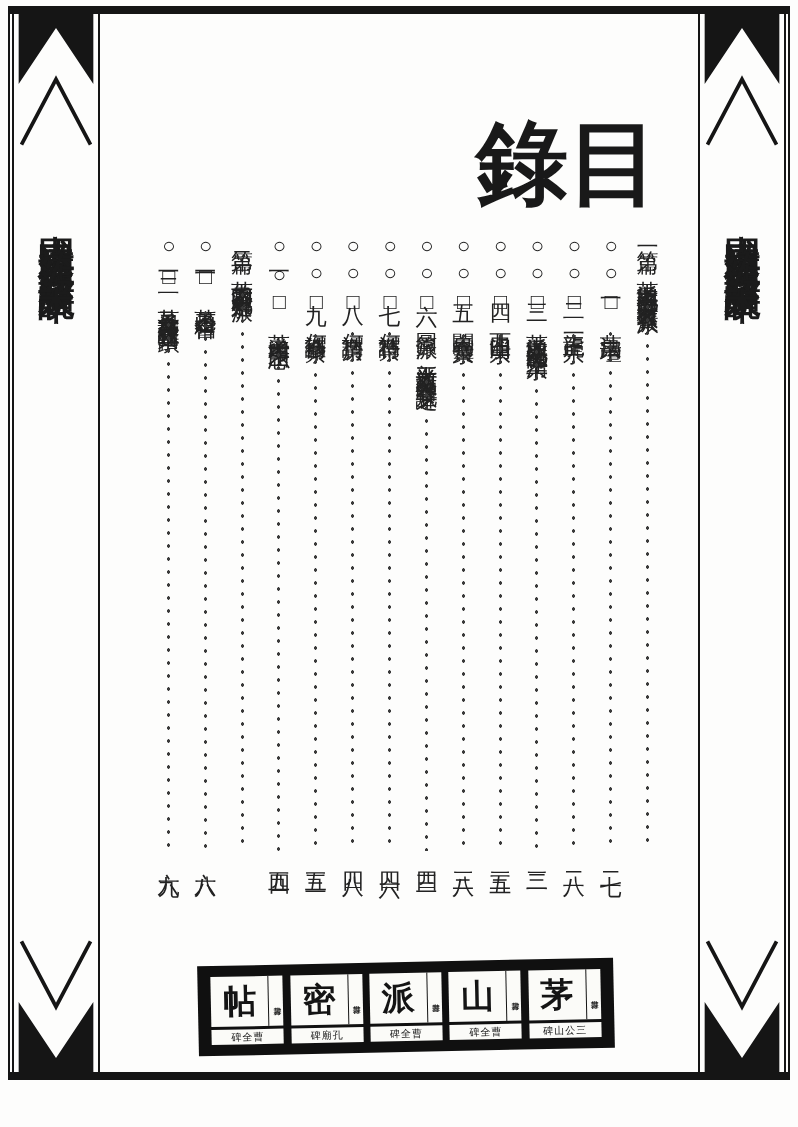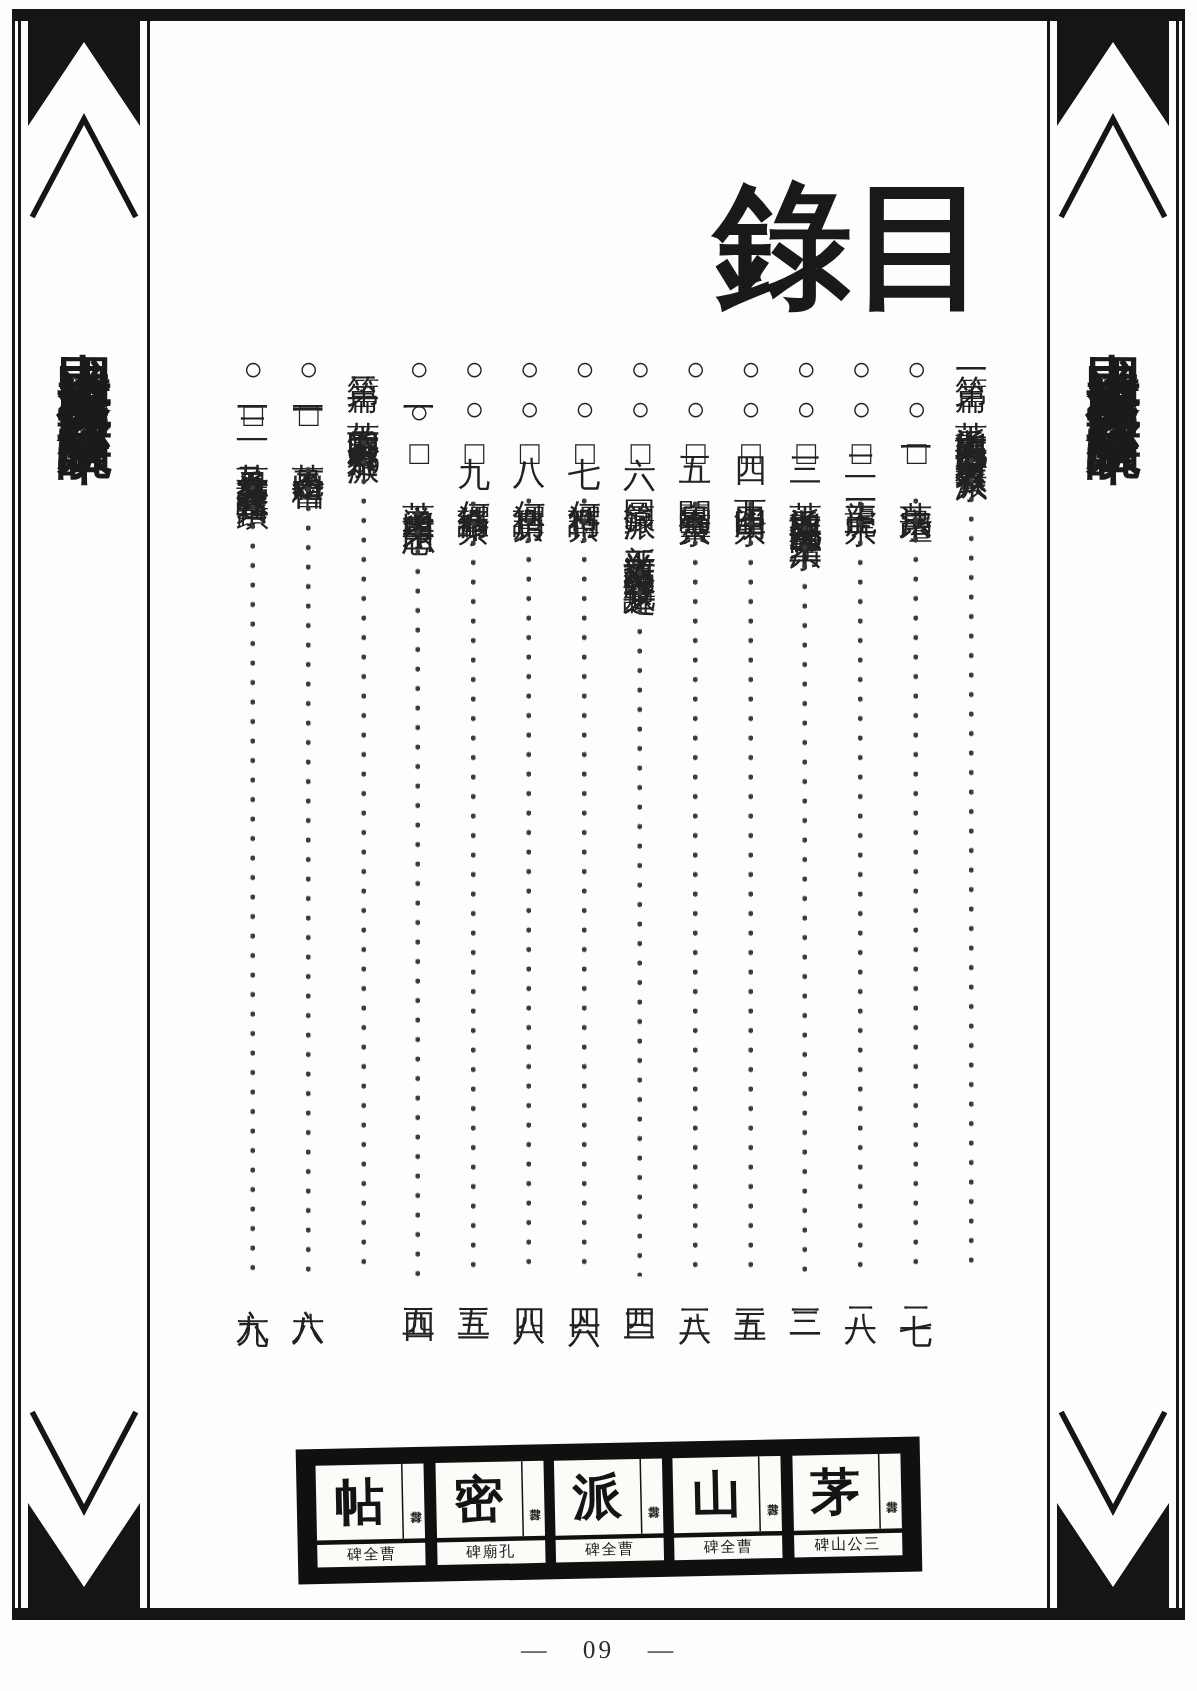--- a/index.html
+++ b/index.html
@@ -253,15 +253,14 @@
 
   <div class="seal-box">
     <div class="seal-main">
       <div class="seal-char">茅</div>
       <div class="seal-side">隸書</div>
     </div>
     <div class="seal-bottom">碑山公三</div>
   </div>
 </div>
 
-  <div class="footer">— 09 —</div>
 
 </div>
 
 </body></html>

